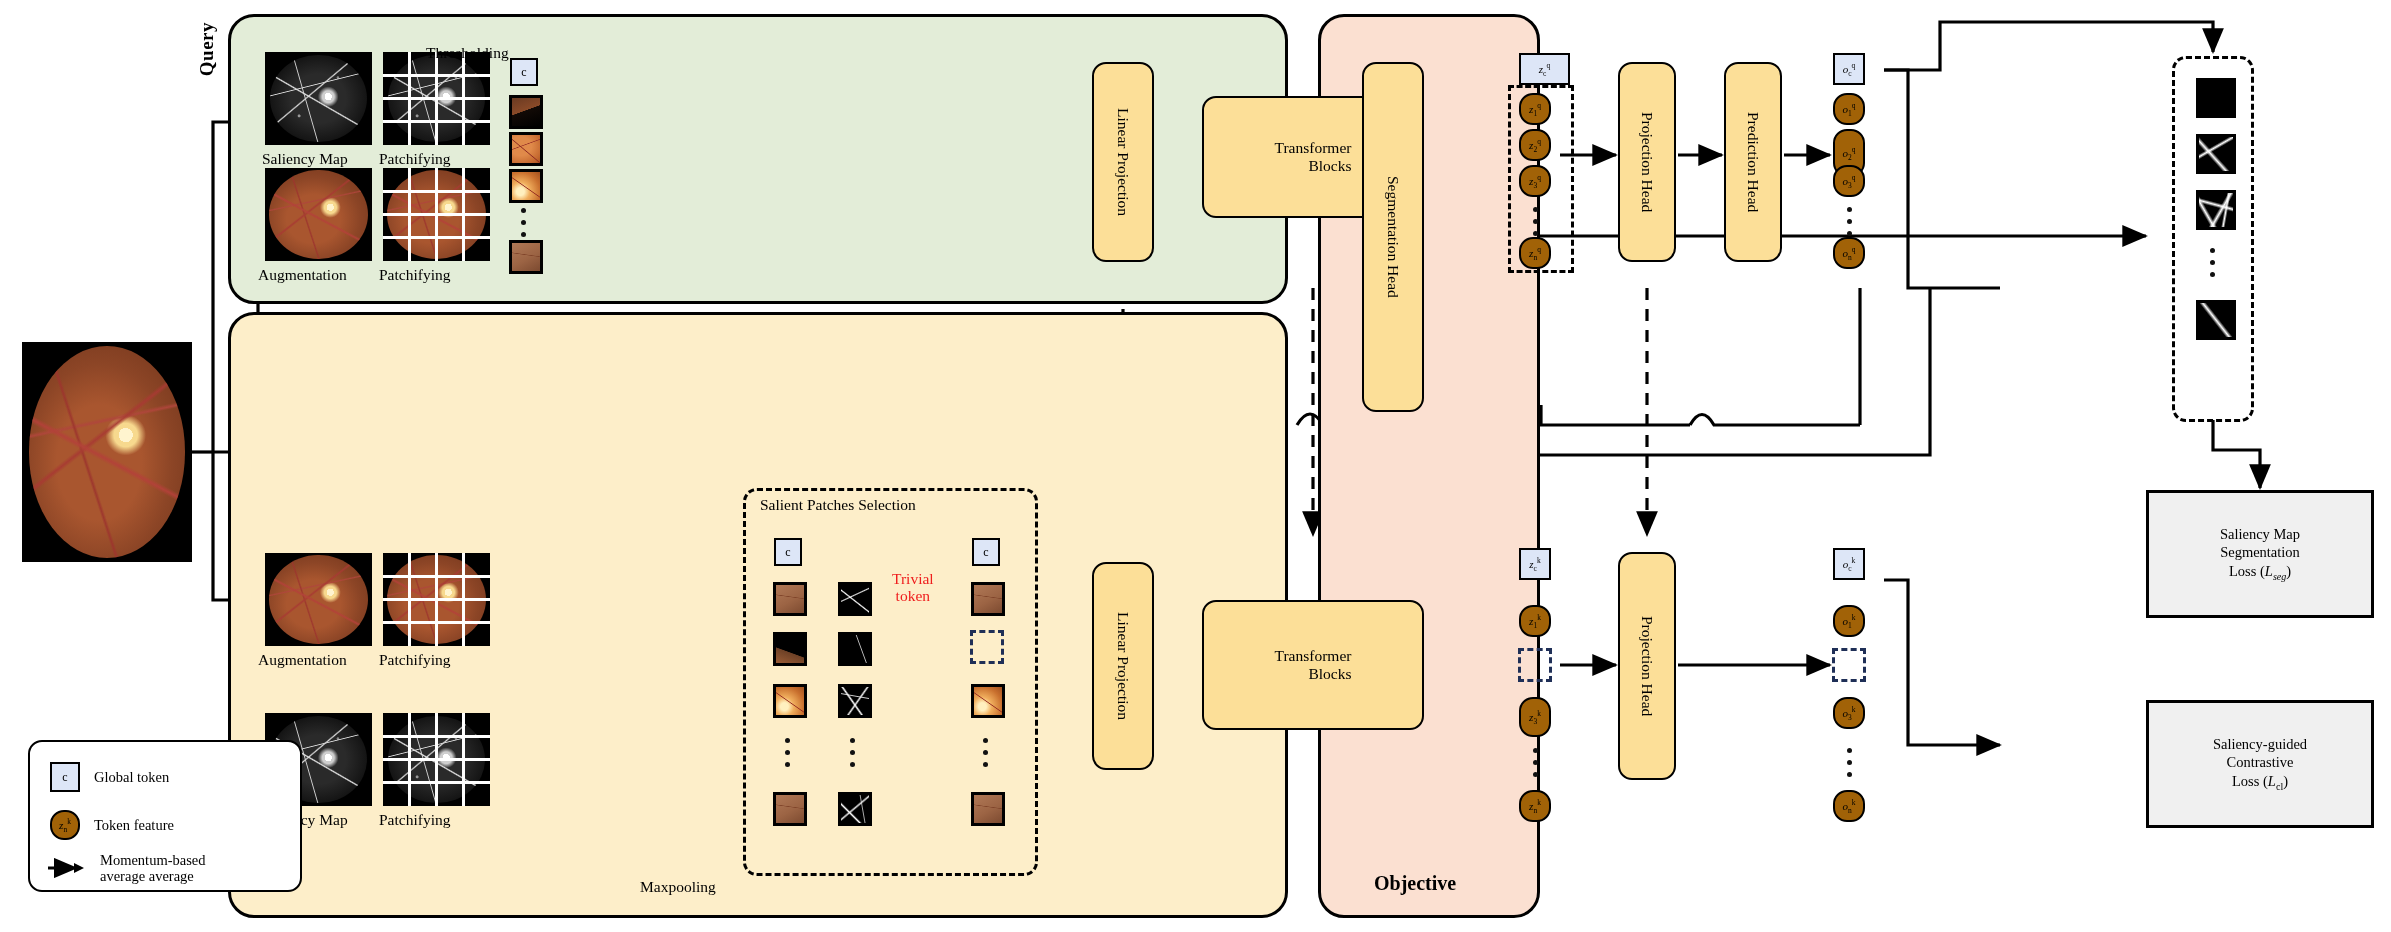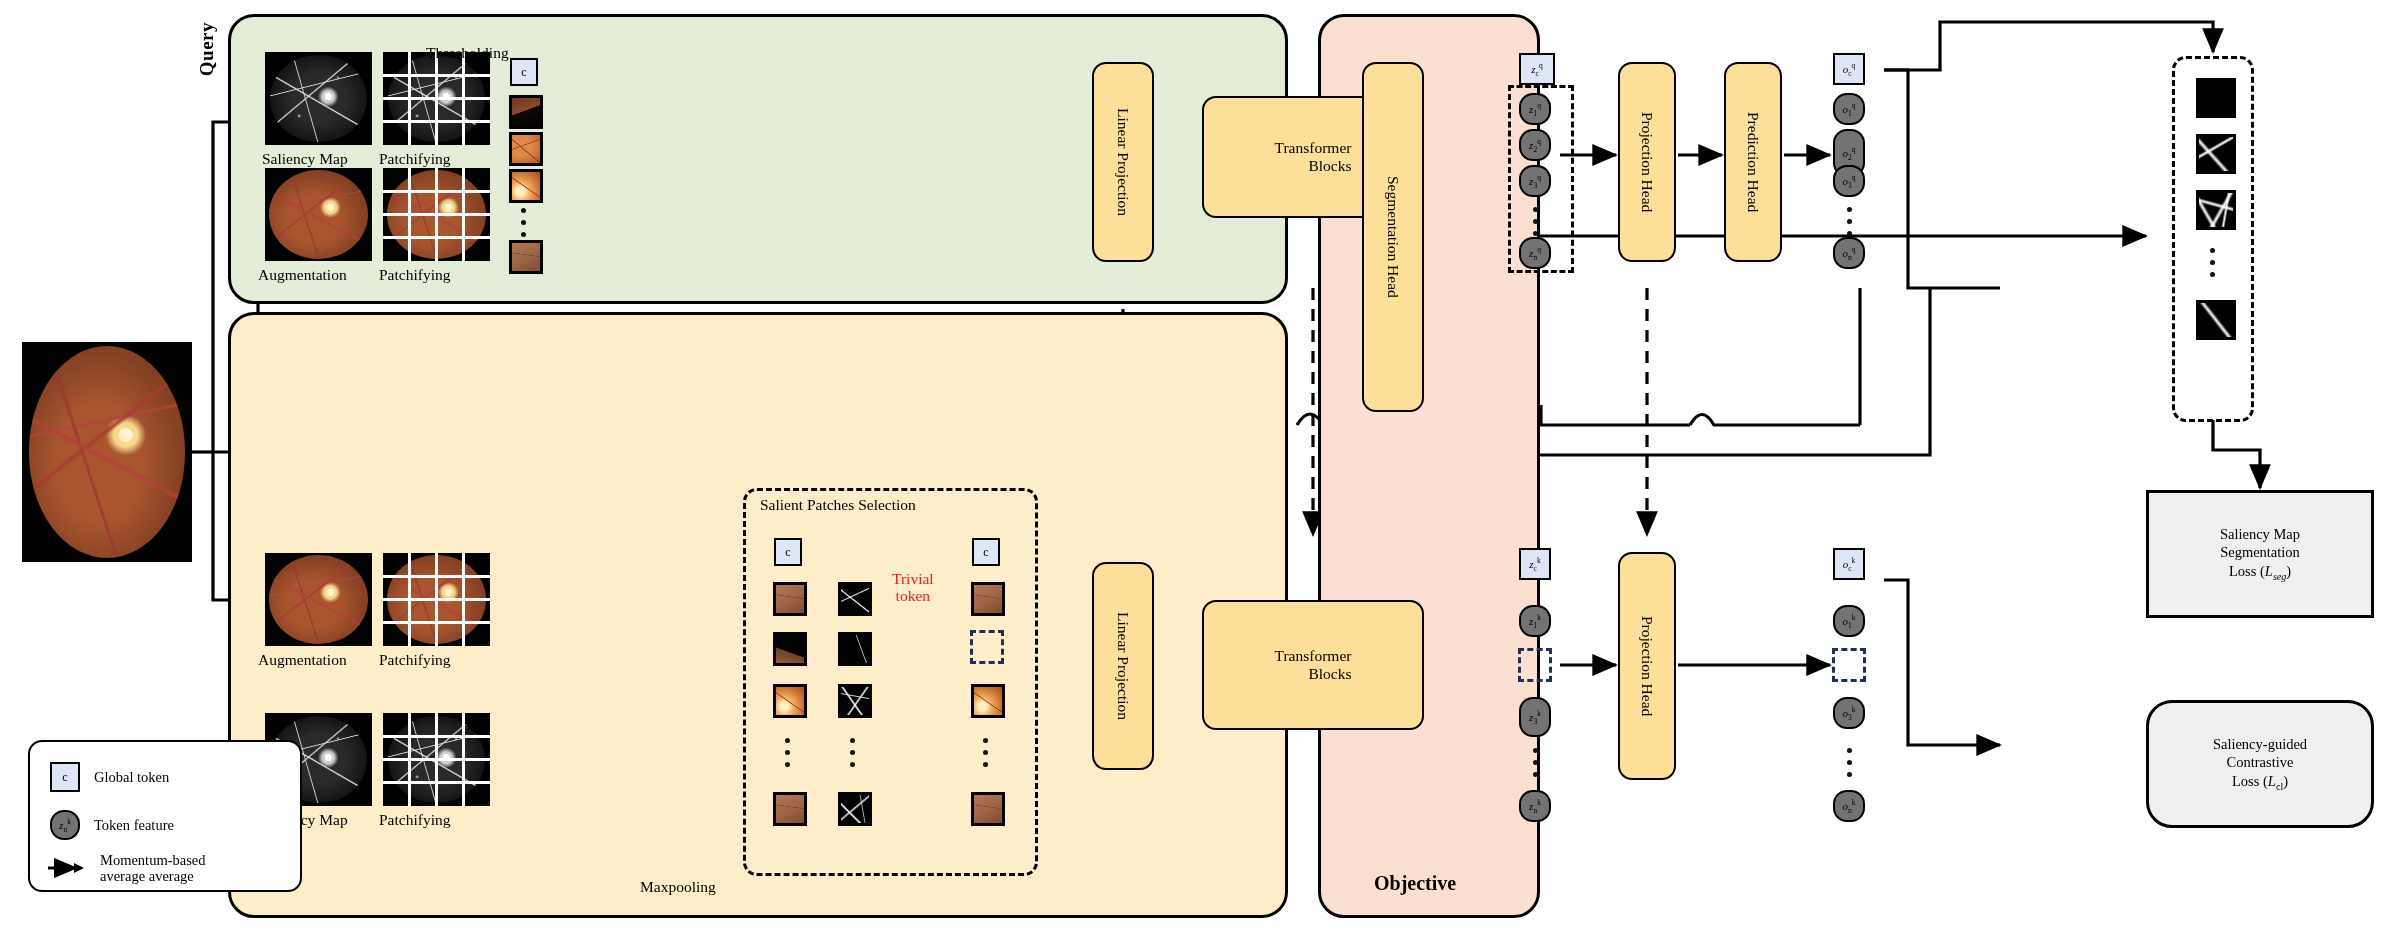--- a/index.html
+++ b/index.html
@@ -24,21 +24,21 @@
 
   
   .lossbox{position:absolute;background:#f0f0f0;border:3px solid #000;box-sizing:border-box;
       display:flex;align-items:center;justify-content:center;text-align:center;
       font-size:14.5px;line-height:1.28;padding:2px;}
 
   
   .tok{position:absolute;box-sizing:border-box;border:2.5px solid #000;
       display:flex;align-items:center;justify-content:center;font-size:11px;}
   .tok.global{background:#dde6f7;}
-  .tok.feat{background:#737373;border-radius:14px;}
+  .tok.feat{background:#a16207;border-radius:14px;}
   .tok.empty{background:transparent;border:3px dashed #1f2f57;}
   .tok i{font-style:italic;}
   .tok .sub{font-size:7.5px;vertical-align:sub;}
   .tok .sup{font-size:7.5px;vertical-align:super;}
   .tokc{font-size:12px;font-style:normal;}
 
   
   .imgbox{position:absolute;background:#000;overflow:hidden;}
   .fundus{position:absolute;inset:0;}
   .fundus::before{content:"";position:absolute;left:4%;top:2%;width:92%;height:96%;border-radius:50%;
@@ -287,21 +287,21 @@
   </div>
   <div class="module" style="left:1618px;top:62px;width:58px;height:200px;">
     <span class="vtxt">Projection Head</span>
   </div>
   <div class="module" style="left:1724px;top:62px;width:58px;height:200px;">
     <span class="vtxt">Prediction Head</span>
   </div>
 
   <div class="dashbox" style="left:1508px;top:85px;width:66px;height:188px;"></div>
 
-  <div class="tok global" style="left:1519px;top:53px;width:36px;height:32px;">
+  <div class="tok global" style="left:1519px;top:53px;width:51px;height:32px;">
     <span><i>z</i><span class="sub">c</span><span class="sup">q</span></span>
     </div>
   <div class="tok feat" style="left:1519px;top:93px;width:32px;height:32px;">
     <span><i>z</i><span class="sub">1</span><span class="sup">q</span></span>
     </div>
   <div class="tok feat" style="left:1519px;top:129px;width:32px;height:32px;">
     <span><i>z</i><span class="sub">2</span><span class="sup">q</span></span>
     </div>
   <div class="tok feat" style="left:1519px;top:165px;width:32px;height:32px;">
     <span><i>z</i><span class="sub">3</span><span class="sup">q</span></span>
@@ -466,21 +466,21 @@
       <span></span>
     </div>
   <div class="patch p-seg3" style="left:2196px;top:300px;width:34px;height:34px;"></div>
 
   <div class="lossbox" style="left:2146px;top:490px;width:228px;height:128px;flex-direction:column;">
     <span>Saliency Map</span>
     <span>Segmentation</span>
     <span>Loss (<i>L</i><span style="font-size:10px;vertical-align:sub;font-style:italic">seg</span>)</span>
   </div>
 
-  <div class="lossbox" style="left:2146px;top:700px;width:228px;height:128px;flex-direction:column;border-radius:26px;">
+  <div class="lossbox" style="left:2146px;top:700px;width:228px;height:128px;flex-direction:column;">
     <span>Saliency-guided</span>
     <span>Contrastive</span>
     <span>Loss (<i>L</i><span style="font-size:10px;vertical-align:sub;">cl</span>)</span>
   </div>
 
   <div id="legend"></div>
   <div class="leg-row" style="left:50px;top:762px;">
     <div class="tok global" style="position:relative;left:0;top:0;width:30px;height:30px;">
       <span class="tokc">c</span>
     </div>

